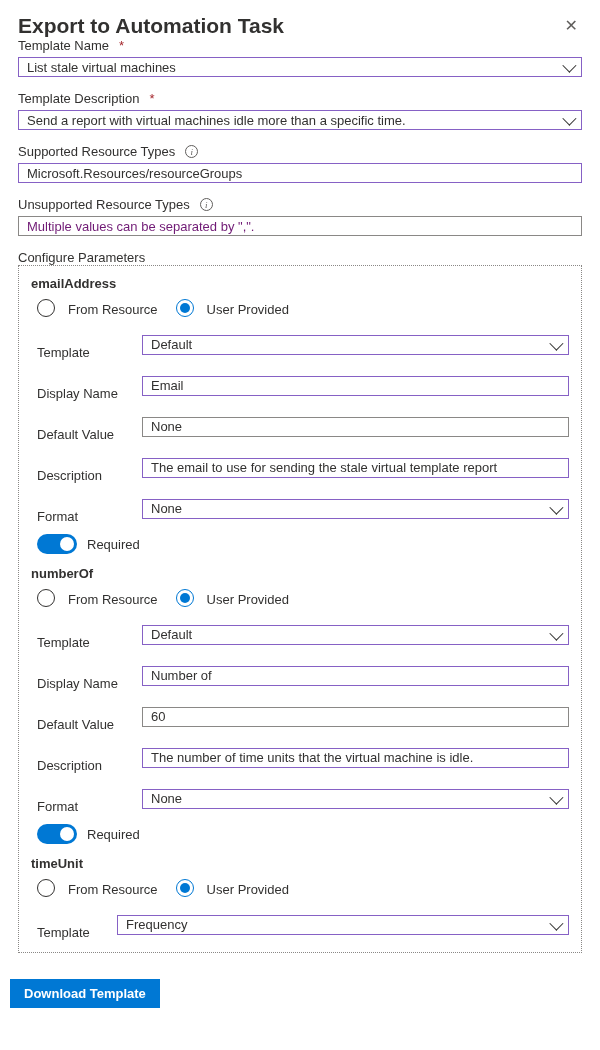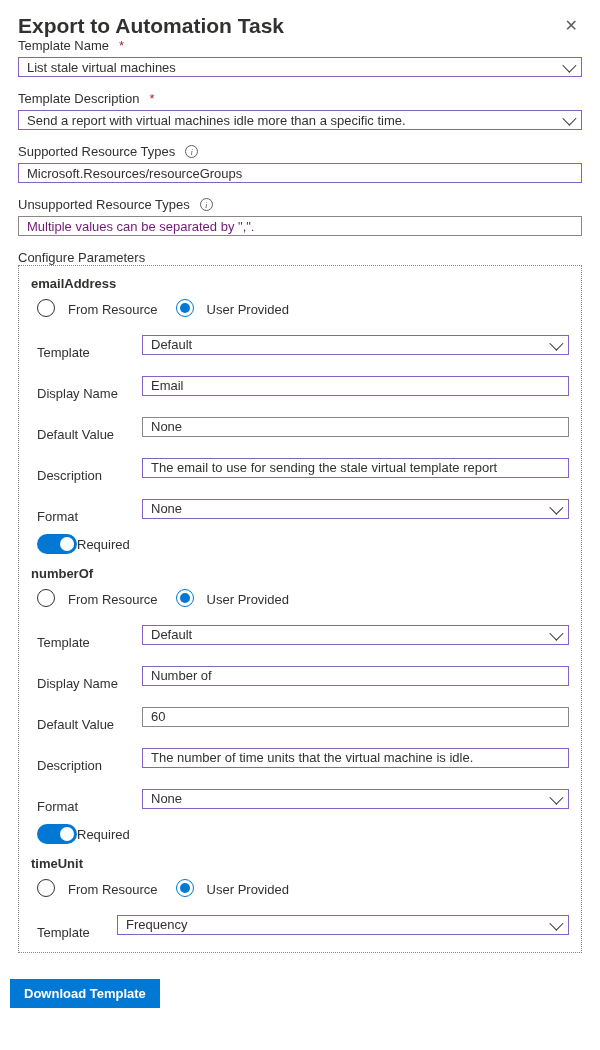--- a/index.html
+++ b/index.html
@@ -50,21 +50,21 @@
   .radio.selected .radio-outer { border-color: #0078d4; }
   .radio-inner {
     width: 10px; height: 10px; border-radius: 50%; background: #0078d4; display: none;
   }
   .radio.selected .radio-inner { display: block; }
   .form-row {
     display: flex; align-items: center; margin-bottom: 10px; padding-left: 6px;
   }
   .form-row .lbl { width: 105px; flex-shrink: 0; font-size: 13px; margin-top: 16px; }
   .form-row .ctrl { flex: 1; }
-  .toggle-row { display: flex; align-items: center; padding-left: 6px; margin-bottom: 12px; }
+  .toggle-row { display: flex; align-items: center; gap: 10px; padding-left: 6px; margin-bottom: 12px; }
   .toggle {
     width: 40px; height: 20px; background: #0078d4; border-radius: 10px;
     position: relative; cursor: pointer;
   }
   .toggle-knob {
     width: 14px; height: 14px; background: #fff; border-radius: 50%;
     position: absolute; top: 3px; right: 3px;
   }
   .footer { padding: 10px 18px 16px 10px; }
   .primary-btn {

